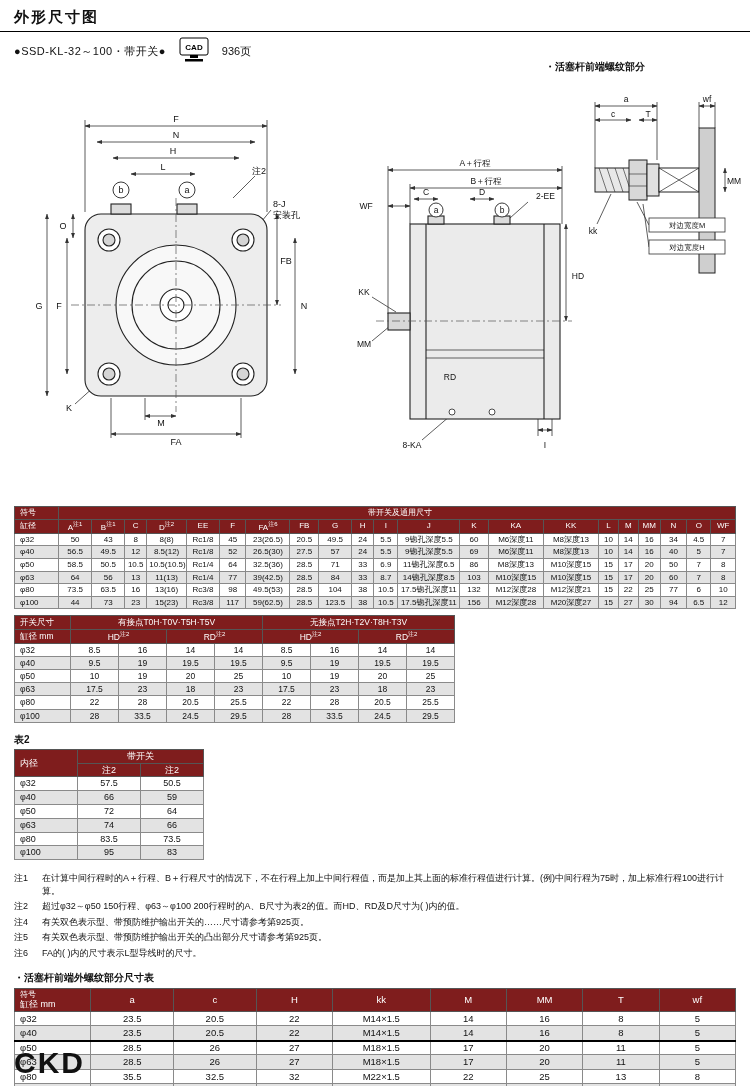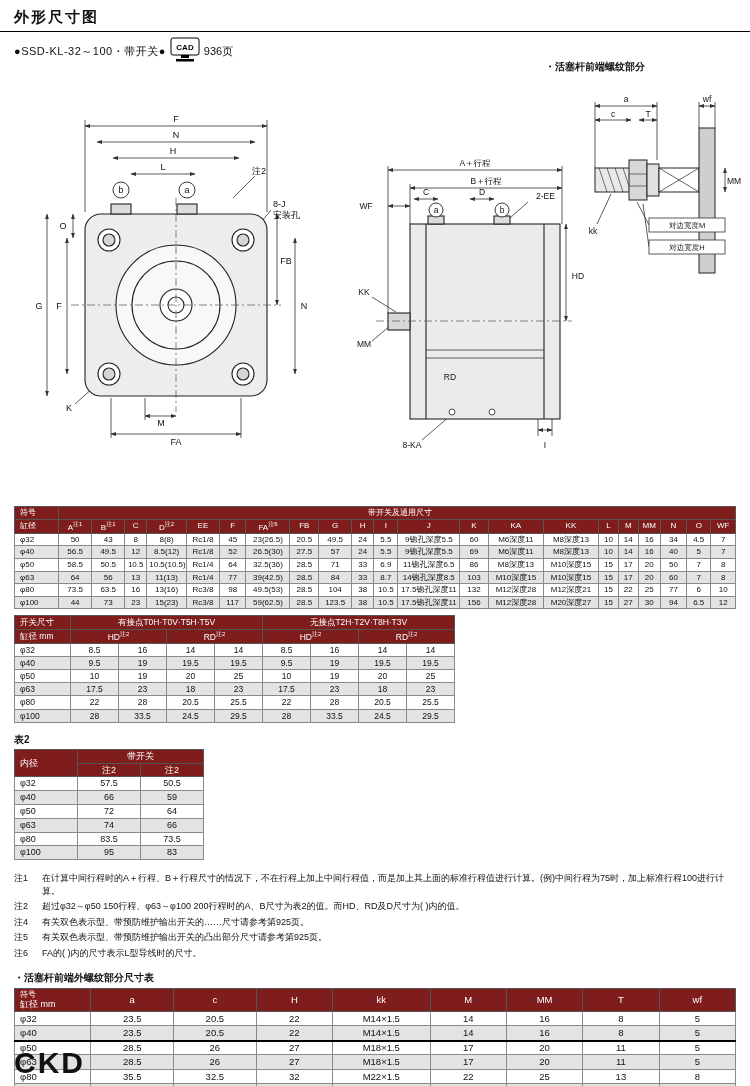--- a/index.html
+++ b/index.html
@@ -1,20 +1,20 @@
 <!DOCTYPE html>
 <html><head>
 <meta charset="utf-8">
 <style>
   html,body{margin:0;padding:0;background:#888;}
   .page{width:750px;height:1086px;background:#fff;position:relative;overflow:hidden;
         font-family:"Liberation Sans","DejaVu Sans",sans-serif;color:#111;}
   .titlebar{padding:8px 14px 4px;border-bottom:1.5px solid #000;}
   .title{font-size:15px;font-weight:bold;letter-spacing:2px;}
-  .modelrow{display:flex;align-items:center;gap:1px;padding:5px 14px 0;font-size:11px;}
+  .modelrow{display:flex;align-items:center;gap:10px;padding:5px 14px 0;font-size:11px;}
   .model{letter-spacing:0.5px;}
   .cadpage{font-size:11px;}
   .drawings{position:relative;height:436px;}
   .rodnote{position:absolute;top:-6px;left:545px;font-size:10px;font-weight:bold;}
   .dr{position:absolute;}
   .dr text{font-family:"Liberation Sans","DejaVu Sans",sans-serif;fill:#111;}
   .content{padding:0 14px;}
   table.t{border-collapse:collapse;width:100%;table-layout:fixed;}
   .t th,.t td{border:1px solid #8a8a8a;padding:1px 2px;text-align:center;line-height:1.2;overflow:hidden;}
   .t thead th{background:#7f1d1d;color:#fff;border-color:#555;font-weight:normal;}

